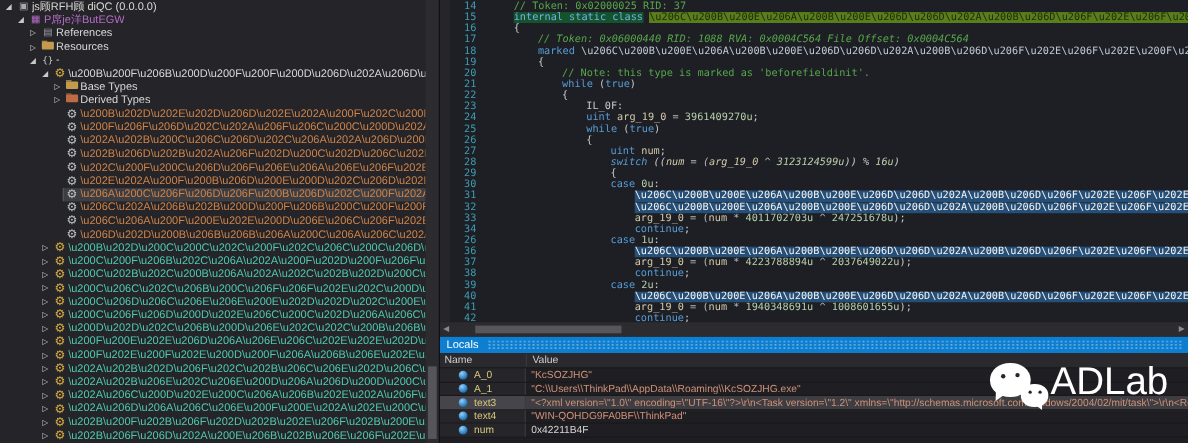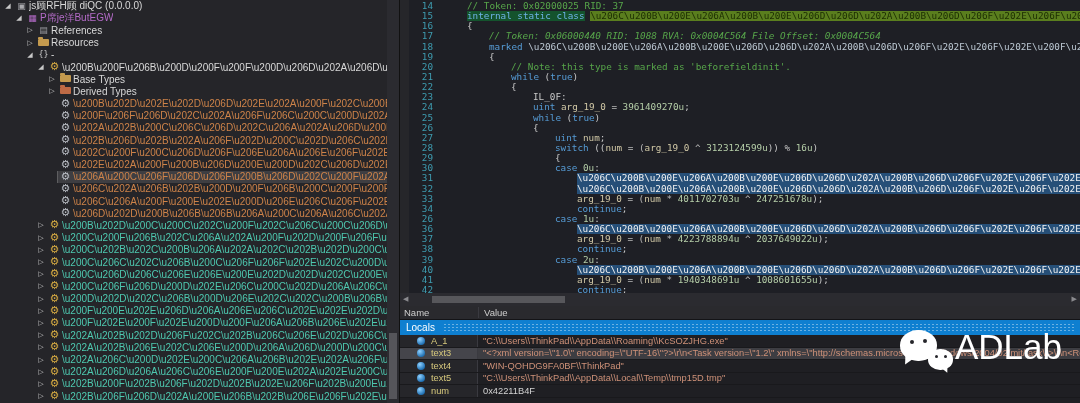--- a/index.html
+++ b/index.html
@@ -310,21 +310,21 @@
       <div class="cline">
         <span class="lnum">26</span>
         <span class="ltext" style="padding-left: 92px;"><span class="t-punc">{</span></span>
       </div>
       <div class="cline">
         <span class="lnum">27</span>
         <span class="ltext" style="padding-left: 114px;"><span class="t-kw">uint</span><span class="t-plain"> </span><span class="t-id">num</span><span class="t-punc">;</span></span>
       </div>
       <div class="cline">
         <span class="lnum">28</span>
-        <span class="ltext" style="padding-left: 114px;"><span class="t-kw">switch</span><span class="t-punc"> ((</span><span class="t-id">num</span><span class="t-op"> = (</span><span class="t-id">arg_19_0</span><span class="t-op"> ^ </span><span class="t-num">3123124599u</span><span class="t-punc">)) % </span><span class="t-num">16u</span><span class="t-punc">)</span></span>
+        <span class="ltext" style="padding-left: 114px; font-style: italic;"><span class="t-kw">switch</span><span class="t-punc"> ((</span><span class="t-id">num</span><span class="t-op"> = (</span><span class="t-id">arg_19_0</span><span class="t-op"> ^ </span><span class="t-num">3123124599u</span><span class="t-punc">)) % </span><span class="t-num">16u</span><span class="t-punc">)</span></span>
       </div>
       <div class="cline">
         <span class="lnum">29</span>
         <span class="ltext" style="padding-left: 114px;"><span class="t-punc">{</span></span>
       </div>
       <div class="cline">
         <span class="lnum">30</span>
         <span class="ltext" style="padding-left: 114px;"><span class="t-kw">case</span><span class="t-plain"> </span><span class="t-num">0u</span><span class="t-punc">:</span></span>
       </div>
       <div class="cline">
@@ -378,56 +378,56 @@
     </div>
 </div>
 
 <div id="hsb">
   <span class="arr l">◀</span>
   <div class="thumb"></div>
   <span class="arr r">▶</span>
 </div>
 
 <div id="locals">
+  <div id="ltitle">
+    <span class="tt">Locals</span>
+    <span class="dots"></span>
+  </div>
   <div id="lheader">
     <span class="hn">Name</span>
     <span class="hv">Value</span>
   </div>
-  <div id="ltitle">
-    <span class="tt">Locals</span>
-    <span class="dots"></span>
-  </div>
   <div id="lbody">
+      <div class="lrow">
+        <span class="ncell">
+          <span class="licon"></span>
+          <span class="lname">A_0</span>
+        </span>
+        <span class="vcell v-str">"KcSOZJHG"</span>
+      </div>
       <div class="lrow">
         <span class="ncell">
           <span class="licon"></span>
           <span class="lname">A_1</span>
         </span>
         <span class="vcell v-str">"C:\\Users\\ThinkPad\\AppData\\Roaming\\KcSOZJHG.exe"</span>
       </div>
       <div class="lrow sel">
         <span class="ncell">
           <span class="licon"></span>
           <span class="lname">text3</span>
         </span>
         <span class="vcell v-str">"&lt;?xml version=\"1.0\" encoding=\"UTF-16\"?&gt;\r\n&lt;Task version=\"1.2\" xmlns=\"http://schemas.microsoft.com/windows/2004/02/mit/task\"&gt;\r\n&lt;RegistrationInfo&gt;</span>
       </div>
       <div class="lrow">
         <span class="ncell">
           <span class="licon"></span>
           <span class="lname">text4</span>
         </span>
         <span class="vcell v-str">"WIN-QOHDG9FA0BF\\ThinkPad"</span>
-      </div>
-      <div class="lrow">
-        <span class="ncell">
-          <span class="licon"></span>
-          <span class="lname">text5</span>
-        </span>
-        <span class="vcell v-str">"C:\\Users\\ThinkPad\\AppData\\Local\\Temp\\tmp15D.tmp"</span>
       </div>
       <div class="lrow">
         <span class="ncell">
           <span class="licon"></span>
           <span class="lname">num</span>
         </span>
         <span class="vcell v-plain">0x42211B4F</span>
       </div>
     </div>
 </div>

